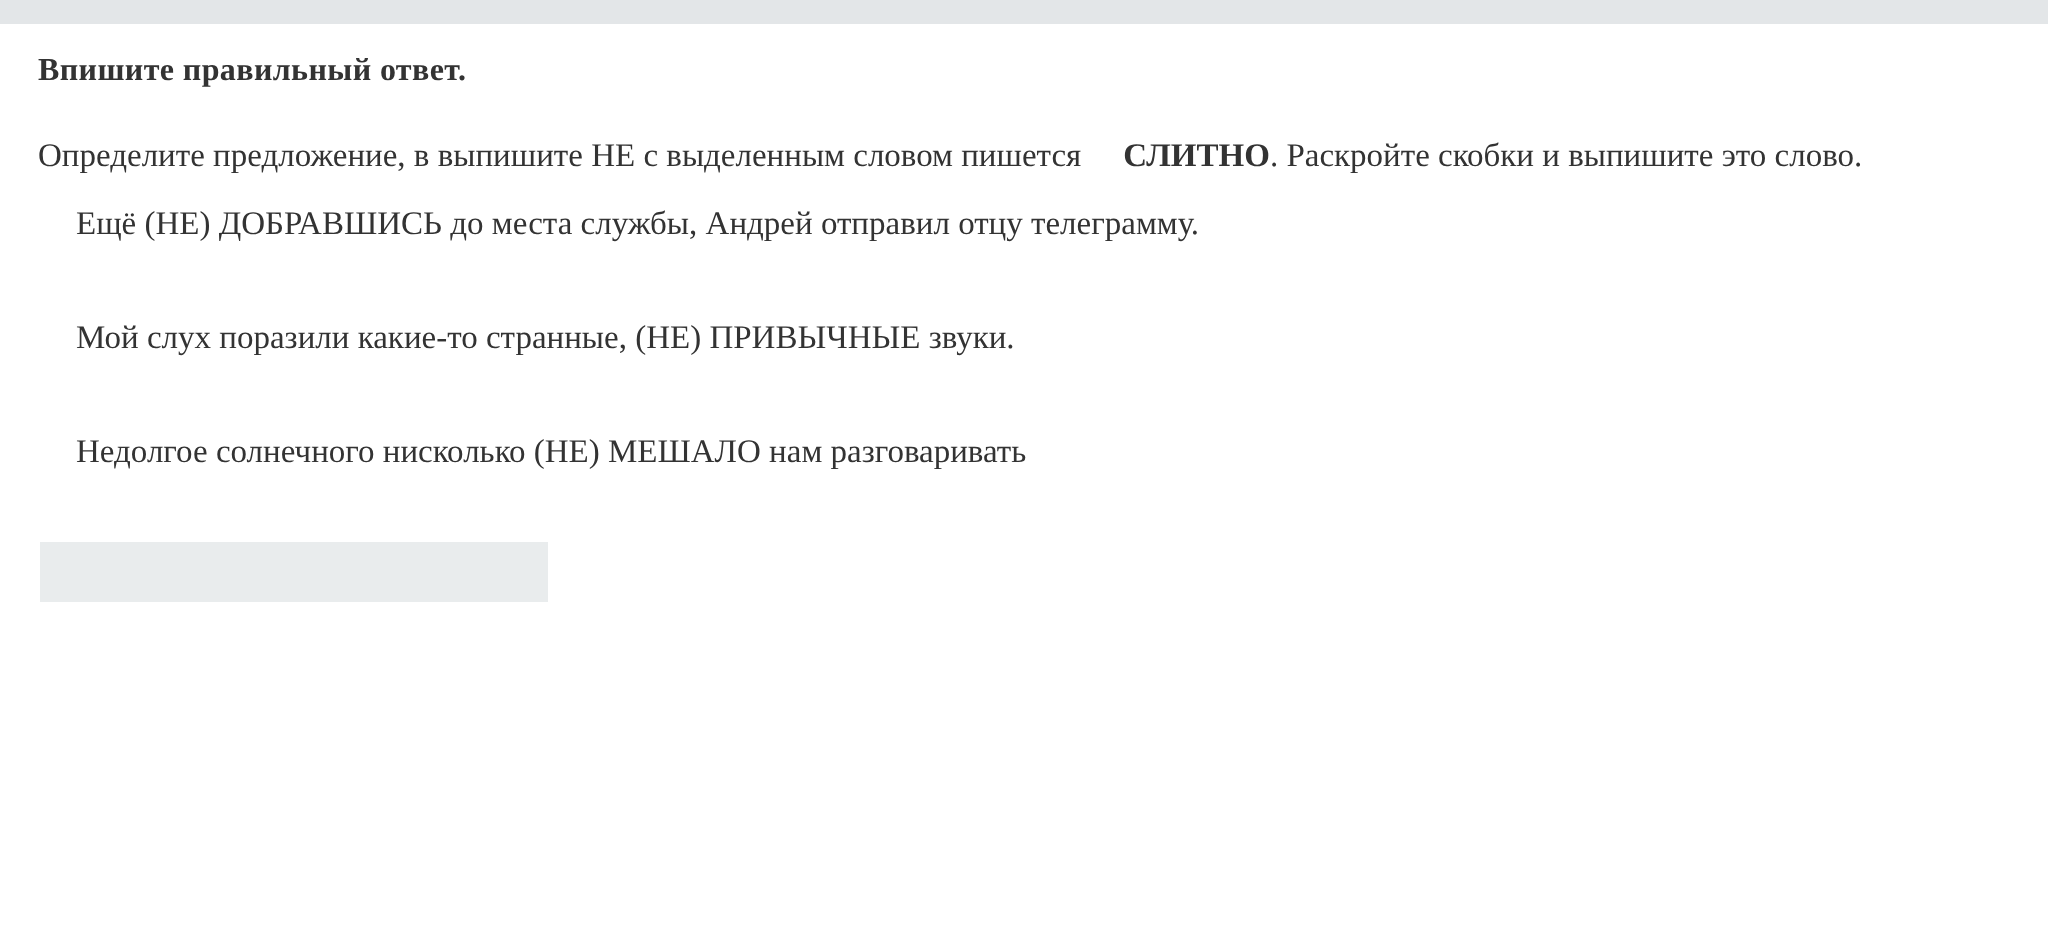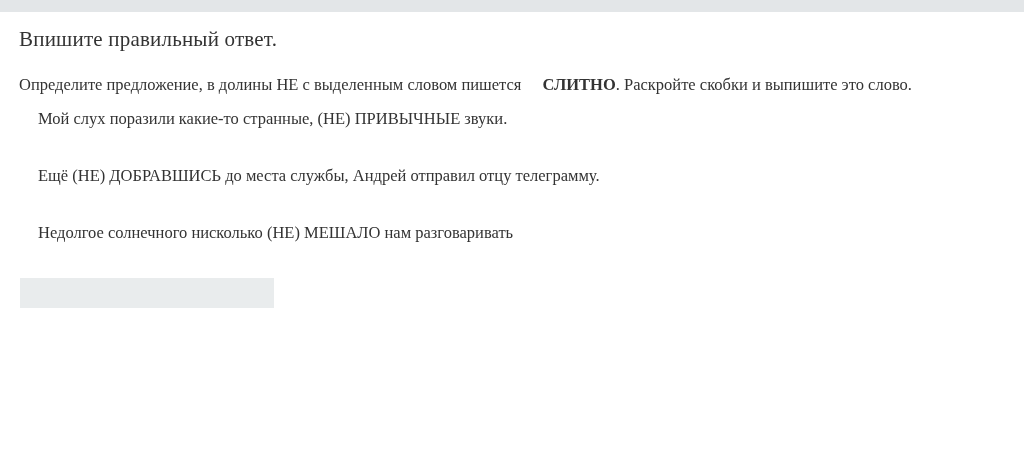--- a/index.html
+++ b/index.html
@@ -17,22 +17,22 @@
   .top-bar {
     width: 100%;
     height: 12px;
     background: #e3e6e8;
   }
   .content {
     padding: 15px 20px 0 19px;
   }
   .title {
     margin: 0;
-    font-size: 21px;
-    font-weight: normal;
+    font-size: 16px;
+    font-weight: bold;
     letter-spacing: 0.2px;
   }
   .question {
     margin: 22px 0 0 0;
     font-size: 16.5px;
     line-height: 21px;
   }
   .bold-word {
     font-weight: bold;
     margin-left: 21px;
@@ -65,30 +65,30 @@
 </style>
 </head>
 <body>
 
 <div class="top-bar"></div>
 
 <div class="content">
 
   <h1 class="title">Впишите правильный ответ.</h1>
 
-  <p class="question"><span>Определите предложение, в долины НЕ с выделенным словом пишется</span><span class="bold-word">СЛИТНО</span><span>. Раскройте скобки и выпишите это слово.</span></p>
+  <p class="question"><span>Определите предложение, в выпишите НЕ с выделенным словом пишется</span><span class="bold-word">СЛИТНО</span><span>. Раскройте скобки и выпишите это слово.</span></p>
 
   <div class="options">
 
     <div class="option">
-      <div class="option-line">Мой слух поразили какие-то странные, (НЕ) ПРИВЫЧНЫЕ звуки.</div>
+      <div class="option-line">Ещё (НЕ) ДОБРАВШИСЬ до места службы, Андрей отправил отцу телеграмму.</div>
     </div>
 
     <div class="option">
-      <div class="option-line">Ещё (НЕ) ДОБРАВШИСЬ до места службы, Андрей отправил отцу телеграмму.</div>
+      <div class="option-line">Мой слух поразили какие-то странные, (НЕ) ПРИВЫЧНЫЕ звуки.</div>
     </div>
 
 
     <div class="option">
       <div class="option-line">Недолгое солнечного нисколько (НЕ) МЕШАЛО нам разговаривать</div>
     </div>
 
 
   </div>
 

